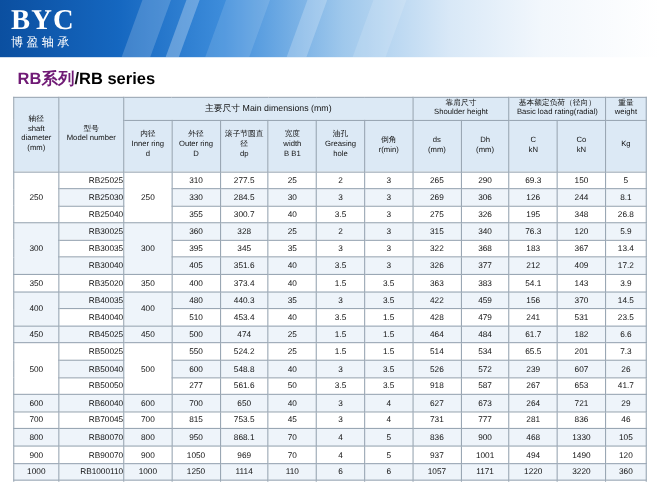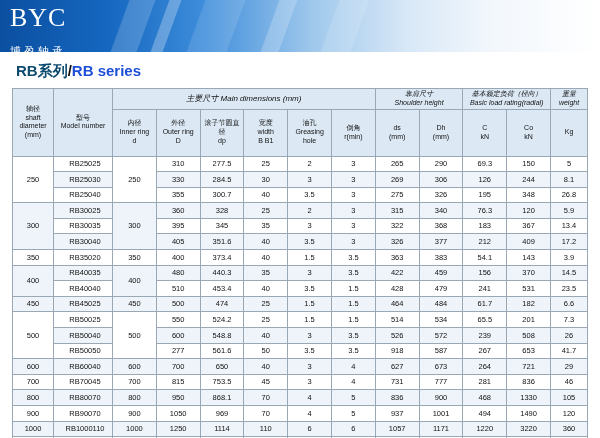--- a/index.html
+++ b/index.html
@@ -39,44 +39,43 @@
   .banner .s5 { left: 330px; width: 30px; background: rgba(255,255,255,0.14); }
   .logo-wrap {
     position: absolute;
     left: 10px;
     top: 4px;
     color: #ffffff;
   }
   .logo-main {
     font-family: "Liberation Serif", serif;
     font-size: 26px;
-    font-weight: normal;
+    font-weight: bold;
     letter-spacing: 1px;
     line-height: 28px;
     color: #ffffff;
   }
   .logo-sub {
     font-size: 11px;
     line-height: 14px;
     letter-spacing: 3px;
     color: #ffffff;
-    margin-top: 12px;
   }
   
   .title {
     position: absolute;
     left: 16px;
     top: 62px;
     font-size: 15px;
     font-weight: bold;
     color: #1a1a1a;
   }
-  .title .cn { color: #0c4a6e; text-align: center; }
+  .title .cn { color: #701a75; text-align: center; }
   .title .sep { color: #111; }
-  .title .en { color: #1d4ed8; }
+  .title .en { color: #000000; }
   
   .table-wrap {
     position: absolute;
     left: 12px;
     top: 88px;
     width: 576px;
   }
   table.spec {
     border-collapse: collapse;
     width: 576px;
@@ -92,32 +91,31 @@
     line-height: 1.25;
   }
   table.spec thead th {
     background: #dce9f5;
     font-weight: normal;
     padding: 1px 1px;
   }
   table.spec thead th.grp {
     height: 15px;
     font-size: 8px;
-    font-style: italic;
   }
   table.spec thead th.sub {
     height: 44px;
     font-size: 7px;
   }
   table.spec tbody td {
     height: 14.6px;
     background: #ffffff;
   }
   table.spec tbody td.model {
-    text-align: center;
+    text-align: right;
     padding-left: 4px;
   }
   table.spec tbody tr.alt td {
     background: #eef4fa;
   }
   .hdr-cn { display: block; font-size: 7px; }
   .hdr-en { display: block; font-size: 7px; }
   .hdr-unit { display: block; font-size: 7px; }
   td.shaft-cell, td.d-cell {
     font-size: 7.5px;
@@ -379,21 +377,21 @@
           <tr class="alt">
             <td class="model">RB50040</td>
             <td>600</td>
             <td>548.8</td>
             <td>40</td>
             <td>3</td>
             <td>3.5</td>
             <td>526</td>
             <td>572</td>
             <td>239</td>
-            <td>508</td>
+            <td>607</td>
             <td>26</td>
           </tr>
           <tr>
             <td class="model">RB50050</td>
             <td>277</td>
             <td>561.6</td>
             <td>50</td>
             <td>3.5</td>
             <td>3.5</td>
             <td>918</td>

